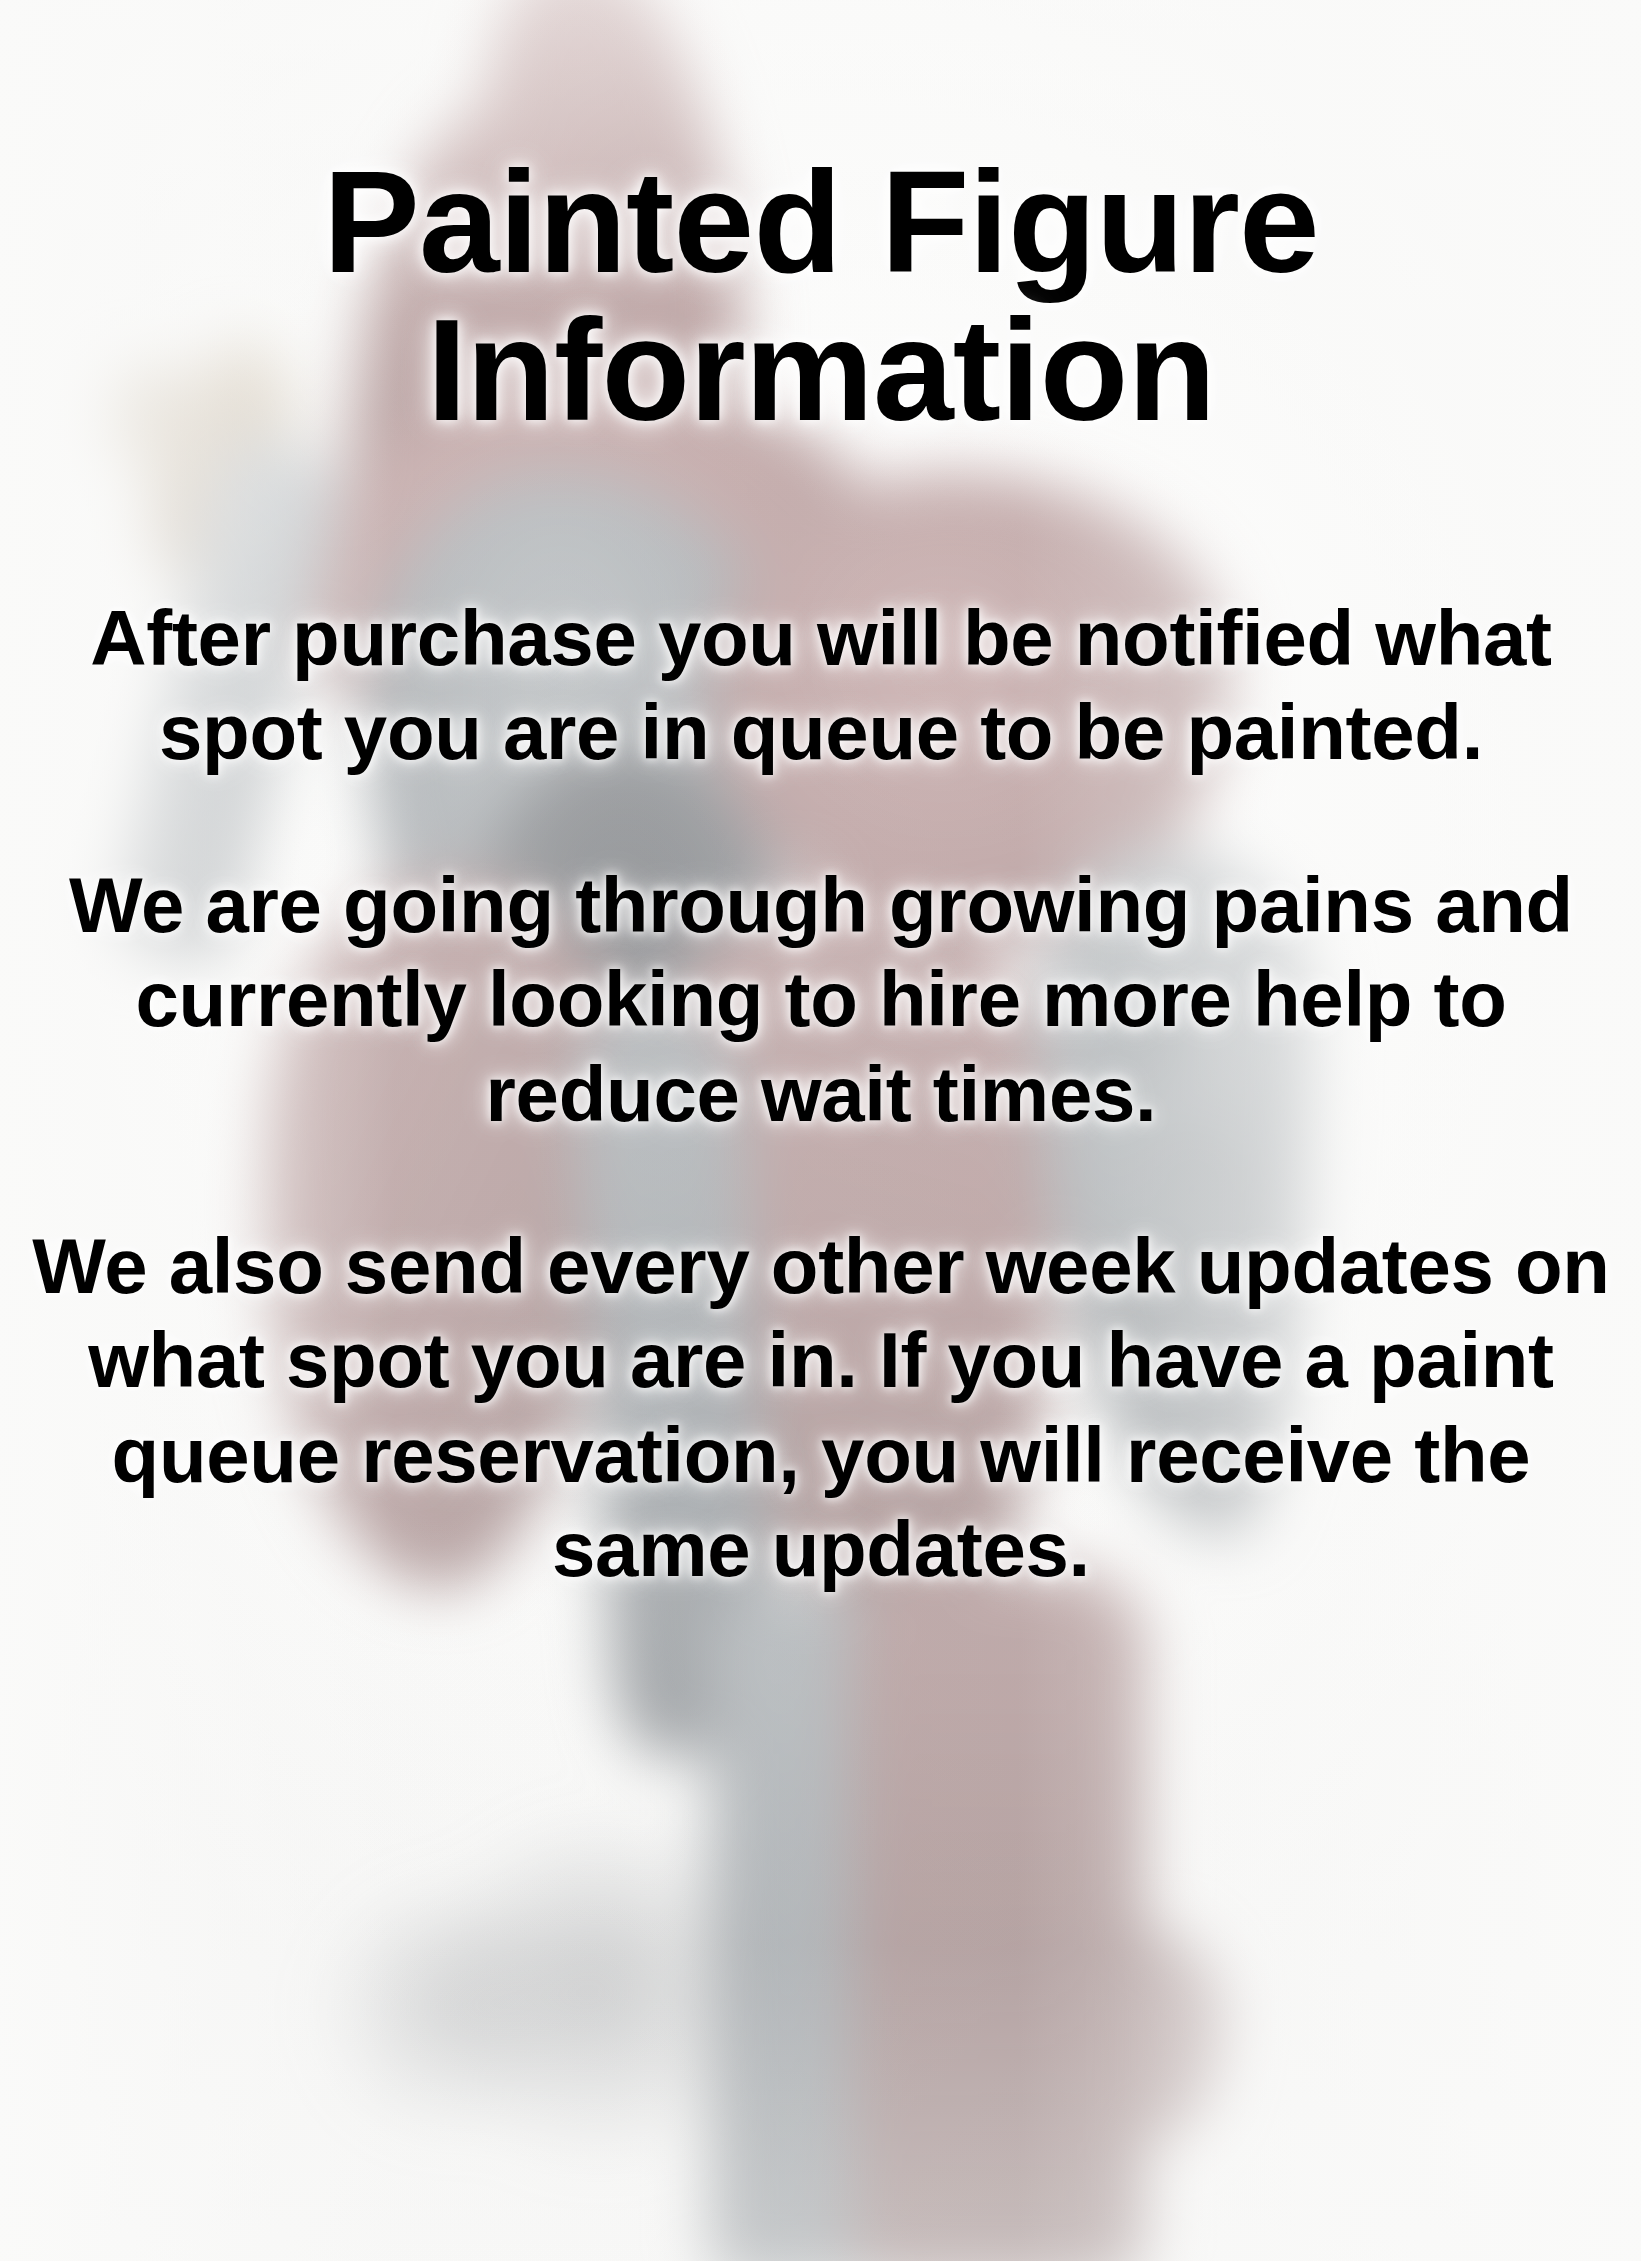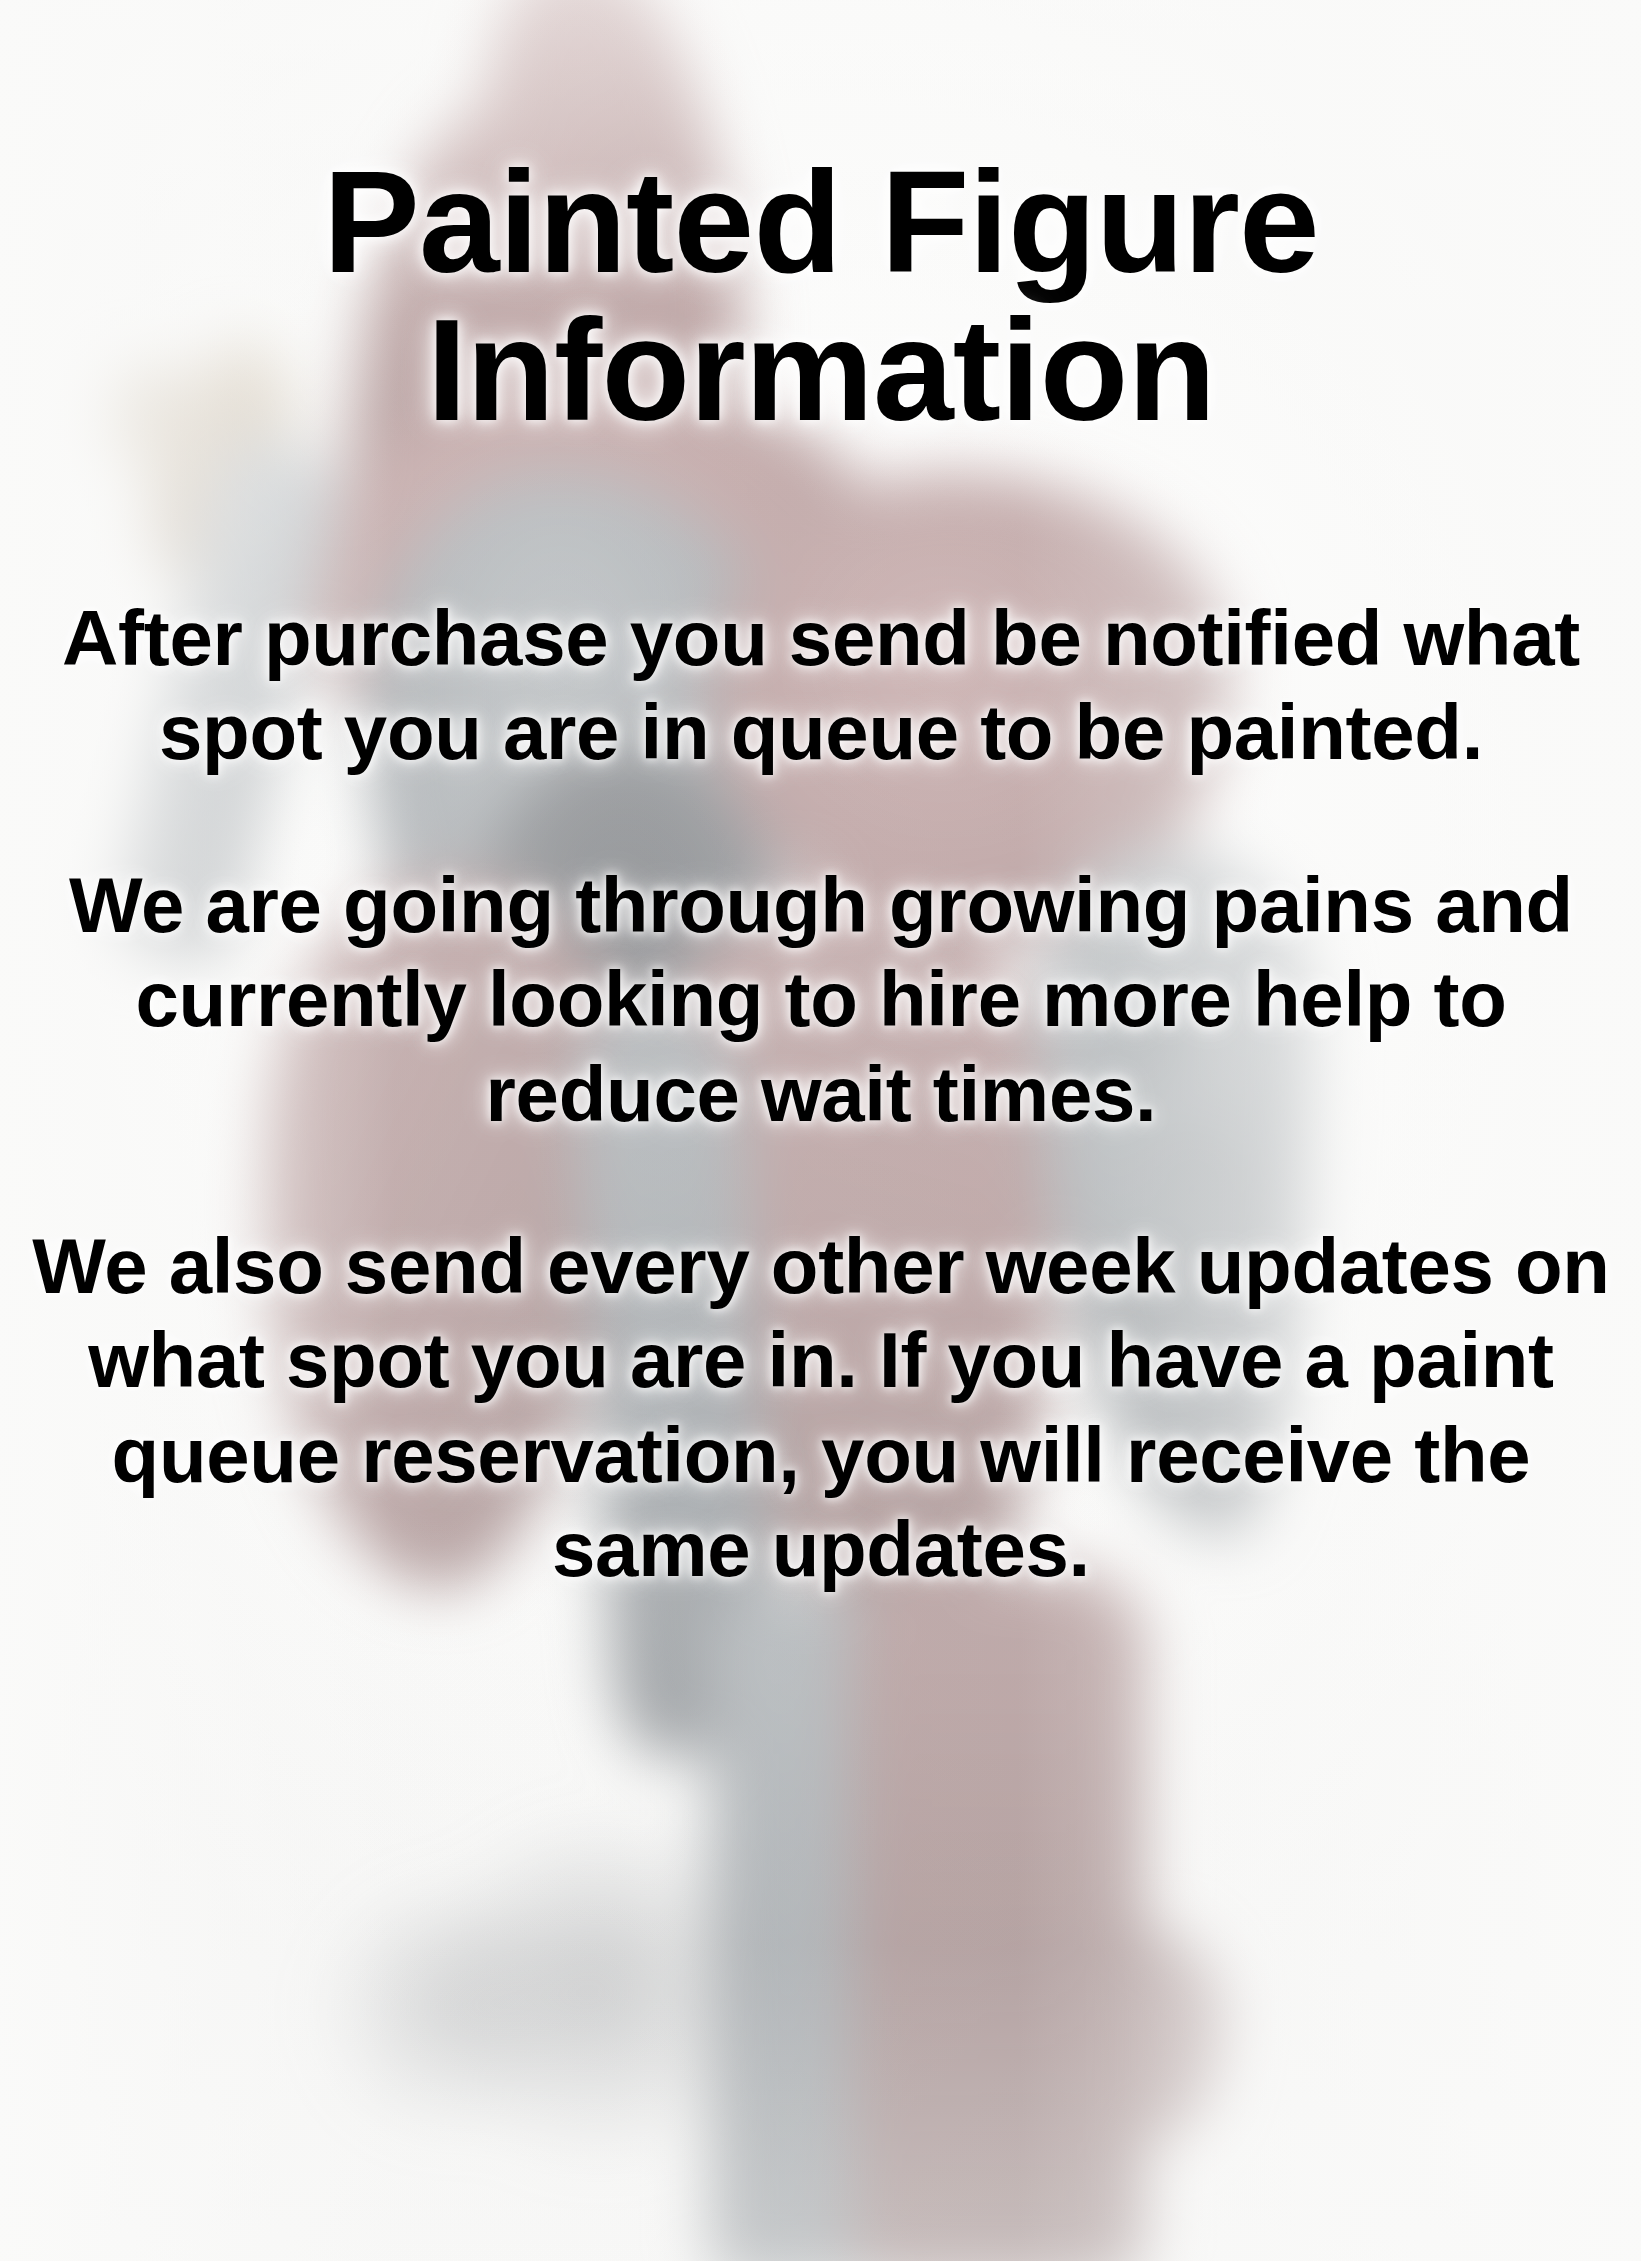--- a/index.html
+++ b/index.html
@@ -281,21 +281,21 @@
     </div>
     <div class="bg-veil"></div>
   </div>
 
   <div class="content">
 
     <h1 class="title">Painted Figure Information</h1>
 
     <div class="body">
 
-      <p class="para">After purchase you send be notified what spot you are in queue to be painted.</p>
+      <p class="para">After purchase you will be notified what spot you are in queue to be painted.</p>
 
       <p class="para">We are going through growing pains and currently looking to hire more help to reduce wait times.</p>
 
       <p class="para">We also send every other week updates on what spot you are in. If you have a paint queue reservation, you will receive the same updates.</p>
     </div>
 
   </div>
 </div>
 
 

